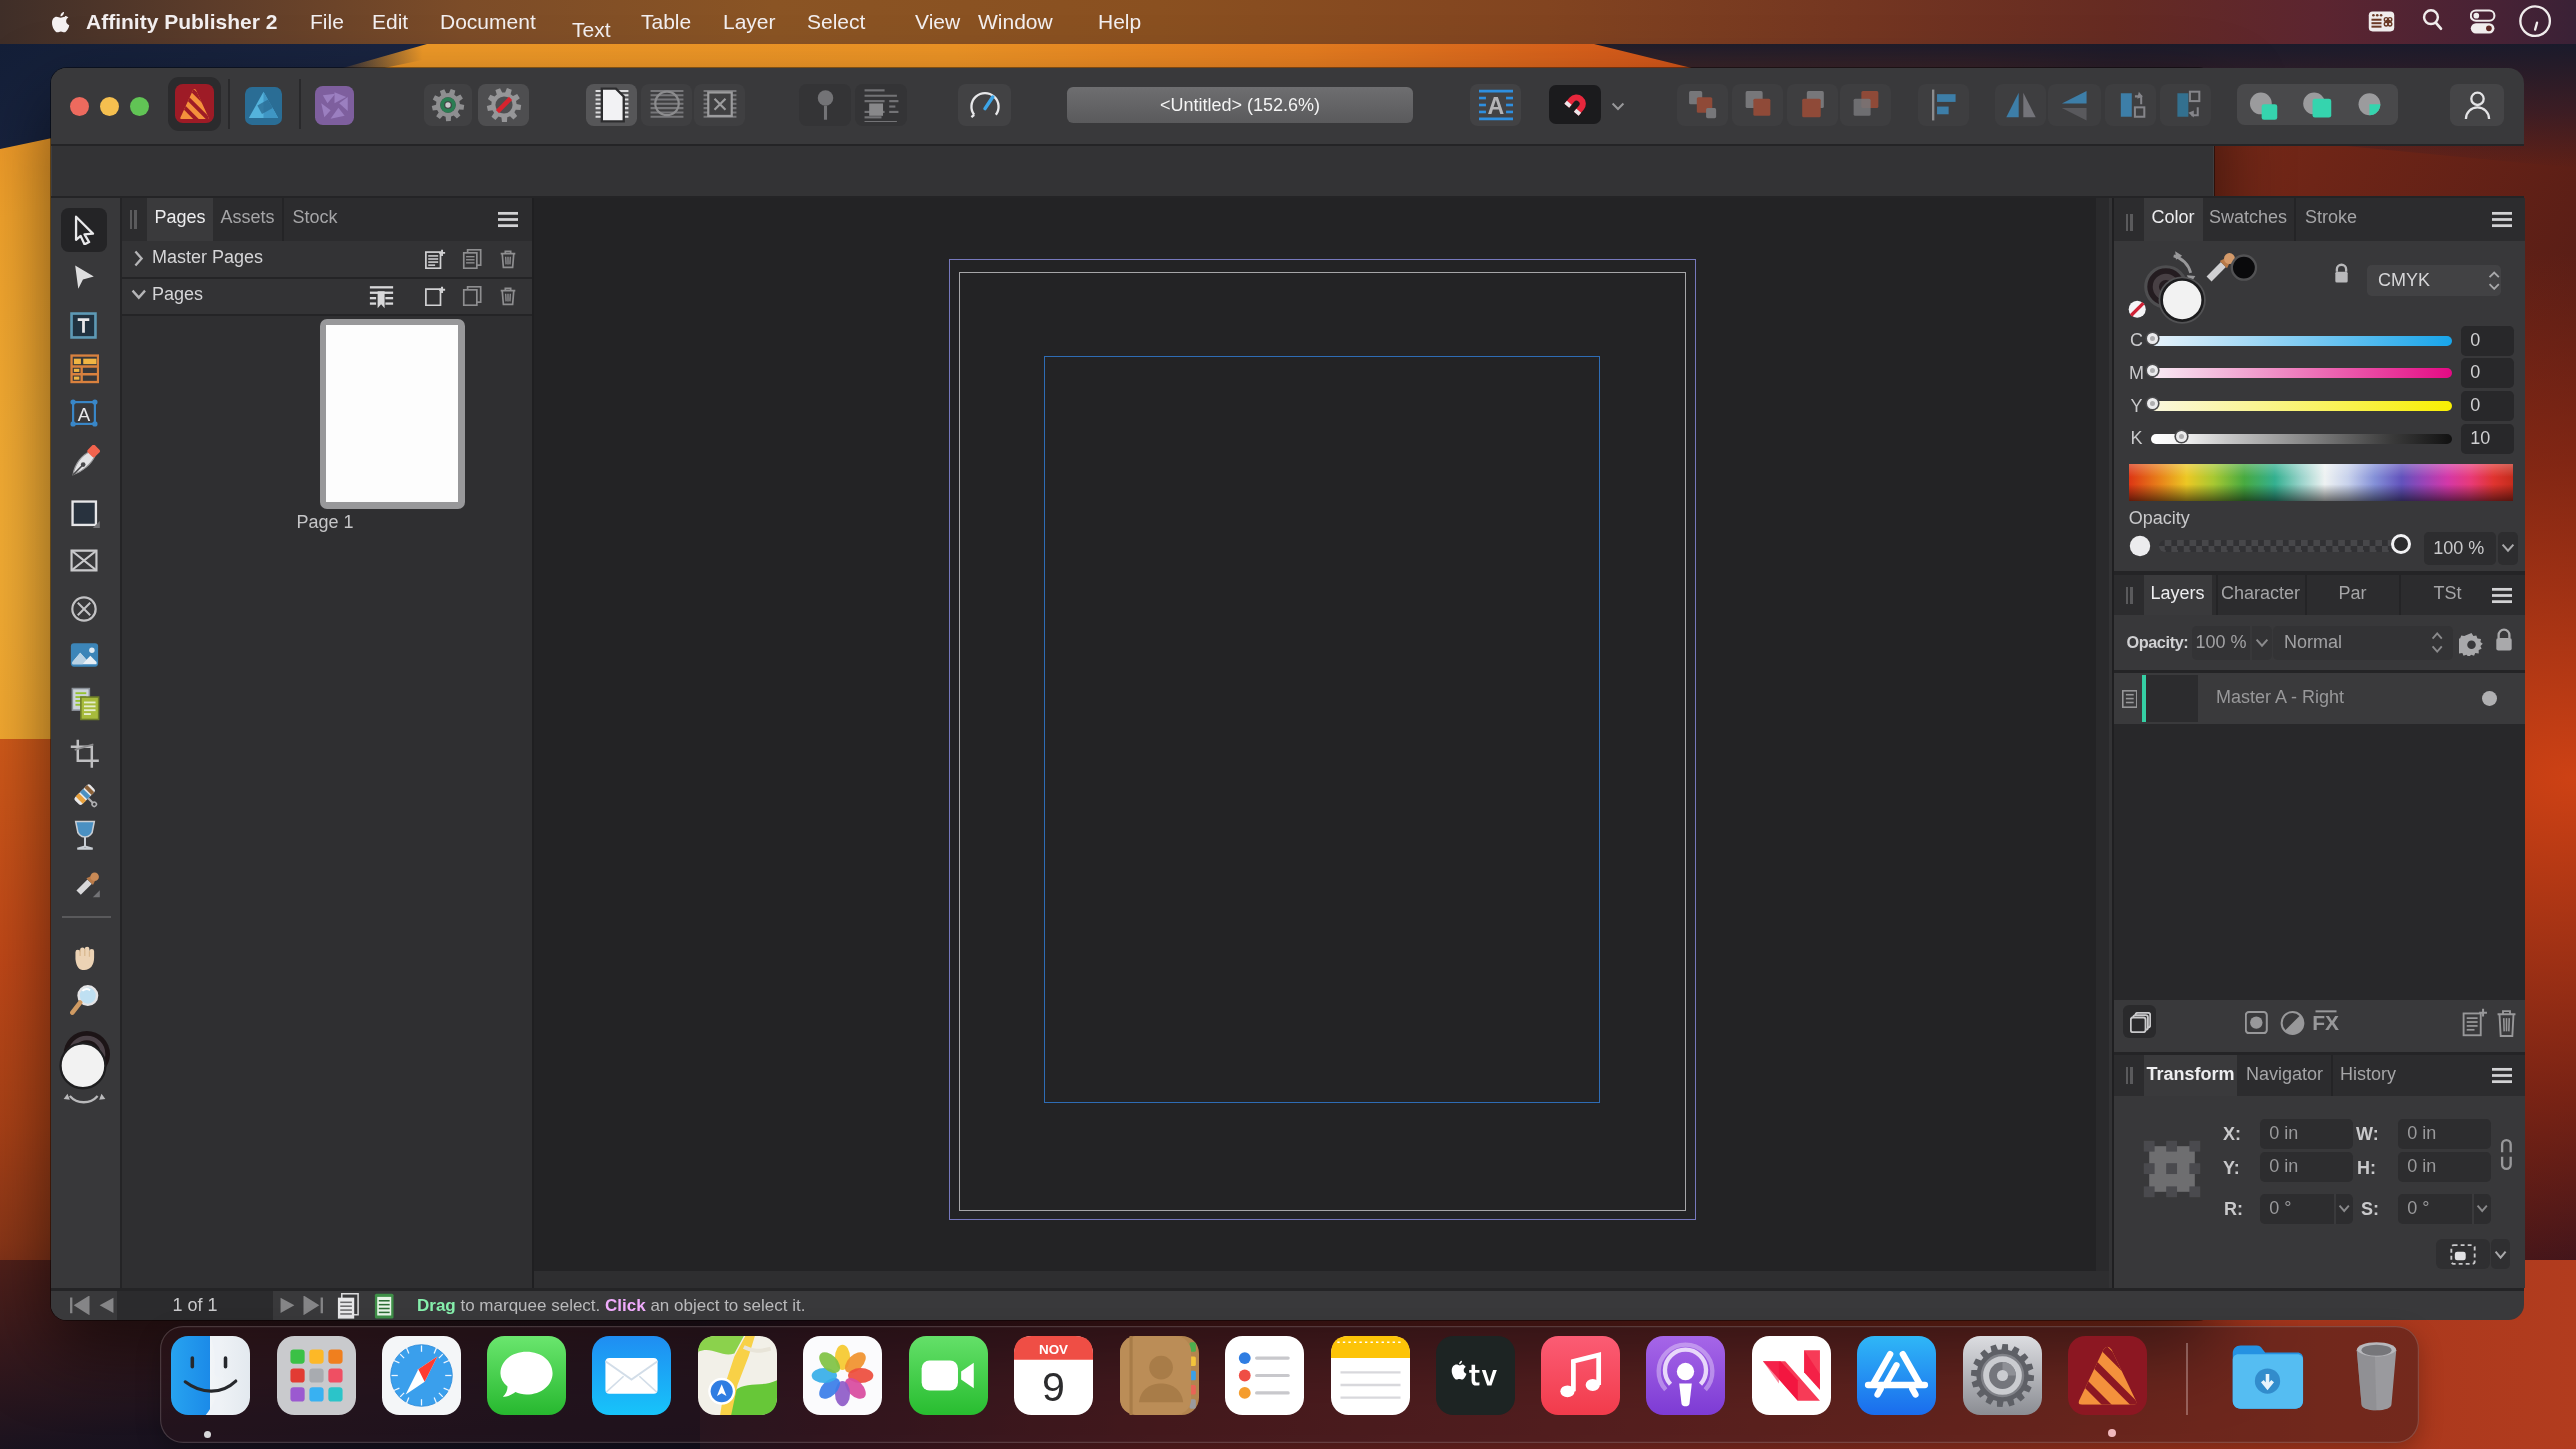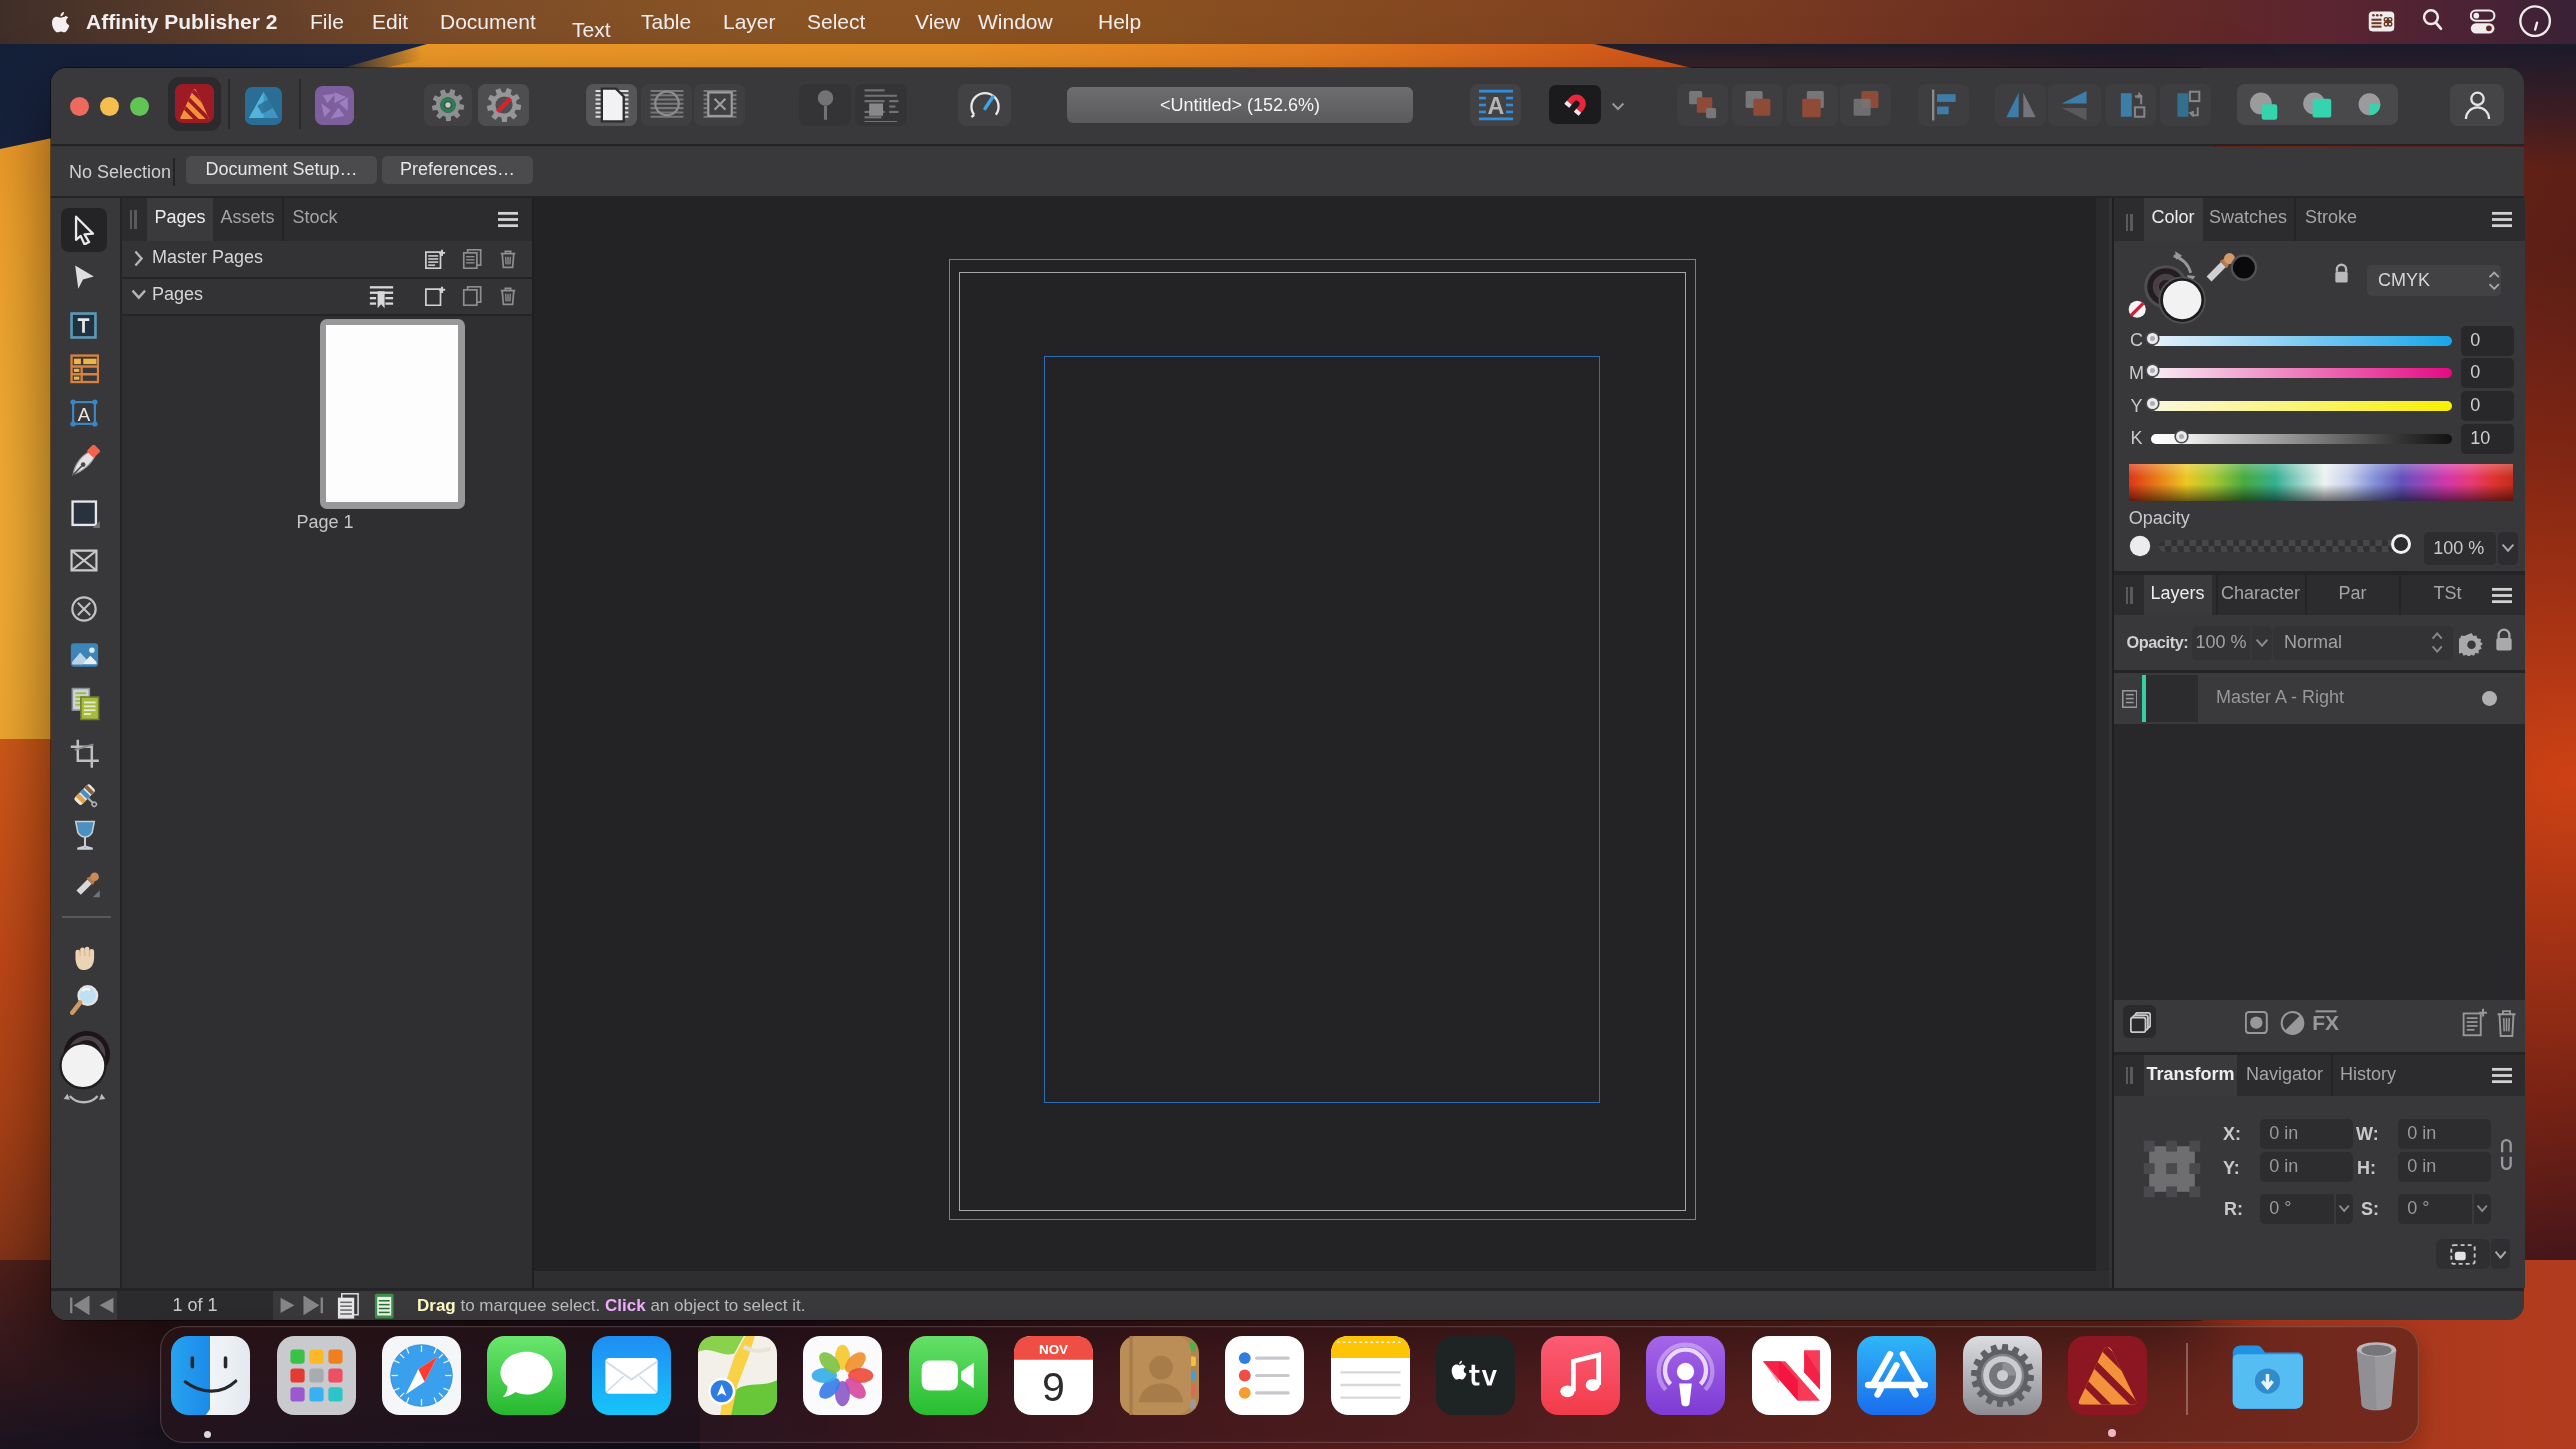--- a/index.html
+++ b/index.html
@@ -344,26 +344,20 @@
         <path d="M21 17 L35 17 A14 14 0 0 1 21 31 Z" fill="#35d4ae"></path>
       </svg>
     <div class="tbtn abs" style="left:2399px;width:54px;background:#454547">
         <svg width="33" height="34" viewBox="0 0 42 44">
           <circle cx="21" cy="14" r="8" fill="none" stroke="#e4e4e6" stroke-width="3"></circle>
           <path d="M6 40 A15 15 0 0 1 36 40" fill="none" stroke="#e4e4e6" stroke-width="3"></path>
         </svg>
       </div>
   </div>
   <div id="tbdiv1" class="abs"></div>
-  <div id="ctxrow" class="abs">
-    <div class="abs" style="left:18px;top:14.8px;font-size:18px;color:#cfcfd1">No Selection</div>
-    <div class="abs" style="left:122px;top:11px;width:1.6px;height:28px;background:#242426"></div>
-    <div class="abs" style="left:135px;top:9.3px;width:191px;height:28px;background:#4b4b4d;border-radius:5.4px;font-size:18px;color:#e6e6e8;text-align:center;line-height:27px">Document Setup…</div>
-    <div class="abs" style="left:331px;top:9.3px;width:151px;height:28px;background:#4b4b4d;border-radius:5.4px;font-size:18px;color:#e6e6e8;text-align:center;line-height:27px">Preferences…</div>
-  </div>
   <div id="tbdiv2" class="abs"></div>
   <div id="toolscol" class="abs">
     <div class="abs" style="left:10px;top:10px;width:46px;height:44px;background:#242426;border-radius:7.8px"></div>
     <svg class="abs" style="left:22px;top:17px" width="23" height="29.6" viewBox="0 0 30 38">
         <path d="M4 2 L26 24 L15 25 L21 35 L15 38 L10 27 L4 32 Z" fill="none" stroke="#e9e9eb" stroke-width="3" stroke-linejoin="round"></path>
       </svg>
     <svg class="abs" style="left:21px;top:66px" width="25" height="26.4" viewBox="0 0 32 34">
         <path d="M4 2 L28 16 L14 20 L8 32 Z" fill="#dededf"></path>
       </svg>
     <svg class="abs" style="left:19.4px;top:114px" width="27" height="27" viewBox="0 0 35 35">
@@ -829,21 +823,21 @@
     <svg class="abs" style="left:323px;top:1.6px" width="22" height="26.4" viewBox="0 0 28 34">
         <rect x="1" y="1" width="24" height="32" rx="2" fill="#3f9048"></rect>
         <rect x="4" y="5" width="18" height="24" fill="#e8f5e8"></rect>
         <g stroke="#2c6e34" stroke-width="2">
           <line x1="6" y1="10" x2="20" y2="10"></line>
           <line x1="6" y1="15" x2="20" y2="15"></line>
           <line x1="6" y1="20" x2="20" y2="20"></line>
           <line x1="6" y1="25" x2="20" y2="25"></line>
         </g>
       </svg>
-    <div class="abs" style="left:366px;top:4.7px;font-size:17px;color:#b9b9bb"><b style="color:#fef9c3">Drag</b> to marquee select. <b style="color:#f0abfc">Click</b> an object to select it.</div>
+    <div class="abs" style="left:366px;top:4.7px;font-size:17px;color:#b9b9bb"><b style="color:#86efac">Drag</b> to marquee select. <b style="color:#f0abfc">Click</b> an object to select it.</div>
   </div>
 </div>
 <div id="dock" class="abs">
   <svg class="dk" style="left:11px" viewBox="0 0 100 100">
       <defs>
         <linearGradient id="fnd" x1="0" y1="0" x2="1" y2="0">
           <stop offset="0" stop-color="#27a3f0"></stop>
           <stop offset=".5" stop-color="#1b8ae8"></stop>
           <stop offset=".5" stop-color="#f2f5f8"></stop>
           <stop offset="1" stop-color="#e3e9ef"></stop>

